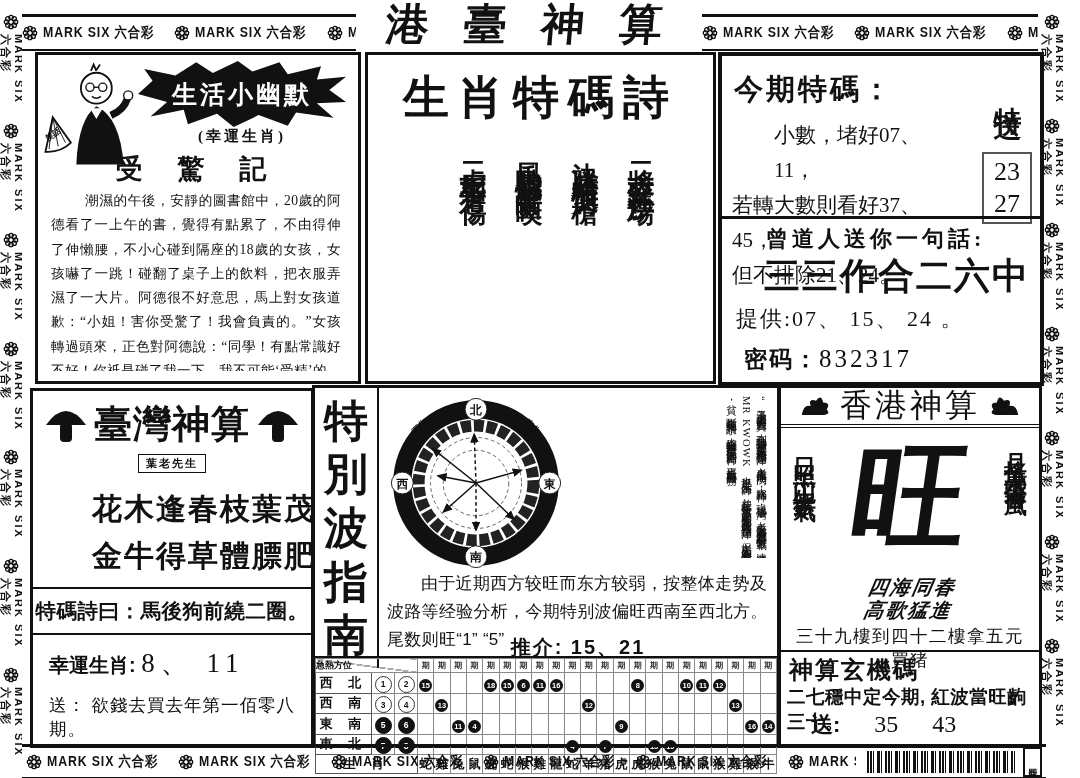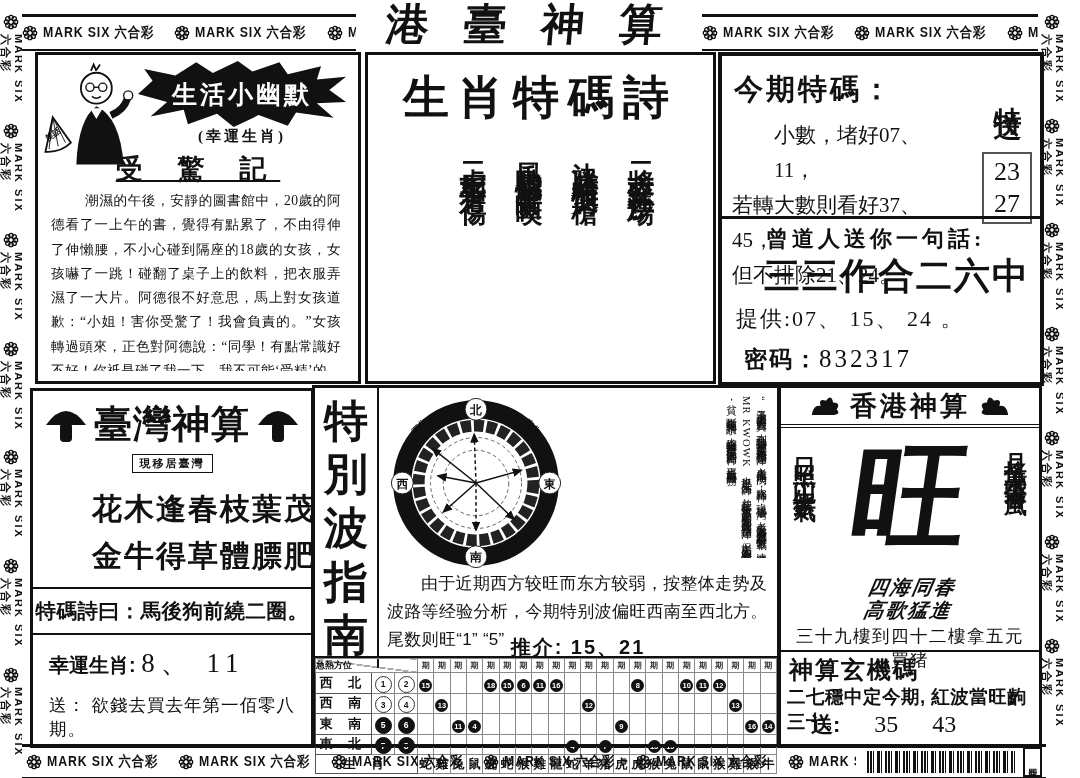--- a/index.html
+++ b/index.html
@@ -30,21 +30,21 @@
   #corner-tag{flex:none;width:15px;height:26px;border:2px solid #111;margin-left:3px;
       writing-mode:vertical-rl;font:700 9px "Liberation Sans",sans-serif;text-align:center;line-height:15px;}
 
   
   #humor-box{left:35px;top:52px;width:320px;height:326px;}
   #burst{left:100px;top:6px;width:208px;height:66px;background:#111;
       clip-path:polygon(0% 50%,7% 30%,3% 12%,18% 22%,28% 2%,36% 18%,48% 0%,55% 16%,68% 2%,72% 20%,88% 8%,86% 28%,100% 24%,92% 44%,100% 62%,86% 64%,94% 86%,76% 78%,72% 98%,58% 82%,46% 100%,38% 80%,24% 96%,22% 74%,6% 84%,14% 62%);
       display:flex;align-items:center;justify-content:center;}
   #burst span{color:#fff;font-size:25px;font-weight:900;letter-spacing:3px;}
   #humor-sub{left:104px;top:72px;width:200px;text-align:center;font-size:15px;font-weight:700;letter-spacing:3px;}
-  #humor-story-title{left:0;top:96px;width:100%;text-align:center;font-size:27px;font-weight:900;letter-spacing:14px;text-decoration:underline;}
+  #humor-story-title{left:0;top:96px;width:100%;text-align:center;font-size:27px;font-weight:900;letter-spacing:14px;}
   #humor-body{left:13px;top:134px;width:290px;height:182px;font-size:13.6px;line-height:24.3px;
       text-align:justify;text-indent:2.5em;letter-spacing:.4px;overflow:hidden;}
 
   
   #poem-box{left:365px;top:52px;width:345px;height:326px;}
   #poem-title{left:0;top:12px;width:100%;text-align:center;font-size:46px;font-weight:900;letter-spacing:9px;}
   #poem-lines{left:34px;top:86px;right:34px;height:228px;writing-mode:vertical-rl;}
   .vline{display:block;margin:0 20px;font-size:27px;font-weight:700;letter-spacing:6px;height:100%;}
 
   
@@ -99,21 +99,21 @@
   .circ{display:inline-flex;width:15px;height:15px;border-radius:50%;border:1.5px solid #333;
       align-items:center;justify-content:center;font:700 8.5px "Liberation Sans",sans-serif;color:#111;background:#fff;}
   .circ.f{background:#111;color:#fff;border-color:#111;}
   .mark{display:inline-flex;width:13px;height:13px;border-radius:50%;background:#111;color:#fff;
       align-items:center;justify-content:center;font:700 7.5px "Liberation Sans",sans-serif;}
 
   
   #hk-box{left:778px;top:385px;width:258px;height:357px;}
   #hk-title-row{left:0;top:0;width:100%;height:36px;border-bottom:4px double #111;
       display:flex;align-items:center;justify-content:center;gap:8px;}
-  #hk-title{font-size:27px;font-weight:700;letter-spacing:3px;}
+  #hk-title{font-size:32px;font-weight:400;letter-spacing:3px;}
   .hk-vpoem{writing-mode:vertical-rl;font-size:23px;font-weight:800;letter-spacing:7px;}
   #hk-left-poem{left:8px;top:52px;height:236px;}
   #hk-right-poem{right:8px;top:46px;height:246px;}
   #hk-big{left:50%;top:46px;transform:translateX(-50%) skewX(-8deg);font-size:118px;font-weight:900;line-height:1.1;}
   #hk-motto{left:50%;top:188px;transform:translateX(-50%) skewX(-10deg);text-align:center;
       font-size:20px;font-weight:800;font-style:italic;line-height:23px;letter-spacing:2px;white-space:nowrap;}
   #hk-pig{left:6px;top:236px;width:246px;text-align:center;font-size:17.5px;letter-spacing:1.5px;}
   #hk-mystery-rule{left:0;top:262px;}
   #hk-mystery-title{left:8px;top:266px;font-size:24px;font-weight:900;letter-spacing:2px;}
   #hk-mystery-line{left:6px;top:296px;width:246px;font-size:18.5px;font-weight:600;letter-spacing:.5px;}
@@ -458,21 +458,21 @@
       <svg class="mush" viewBox="0 0 44 40" width="44" height="40">
           <path d="M2,20 Q22,-8 42,20 Z" fill="#111"></path>
           <rect x="16" y="18" width="12" height="19" rx="4" fill="#111"></rect>
         </svg>
       <span id="tw-title">臺灣神算</span>
       <svg class="mush" viewBox="0 0 44 40" width="44" height="40">
           <path d="M2,20 Q22,-8 42,20 Z" fill="#111"></path>
           <rect x="16" y="18" width="12" height="19" rx="4" fill="#111"></rect>
         </svg>
     </div>
-    <div class="abs" id="tw-badge"><span>現移居臺灣</span></div>
+    <div class="abs" id="tw-badge"><span>葉老先生</span></div>
     <div class="abs sans" id="tw-poems">
       <div>花木逢春枝葉茂</div>
       <div>金牛得草體膘肥</div>
     </div>
     <div class="abs rule" id="tw-rule1"></div>
     <div class="abs sans" id="tw-special">特碼詩曰：馬後狗前繞二圈。</div>
     <div class="abs rule" id="tw-rule2"></div>
     <div class="abs sans" id="tw-lucky">
       <b>幸運生肖:</b> <span>8、 11</span>
     </div>

